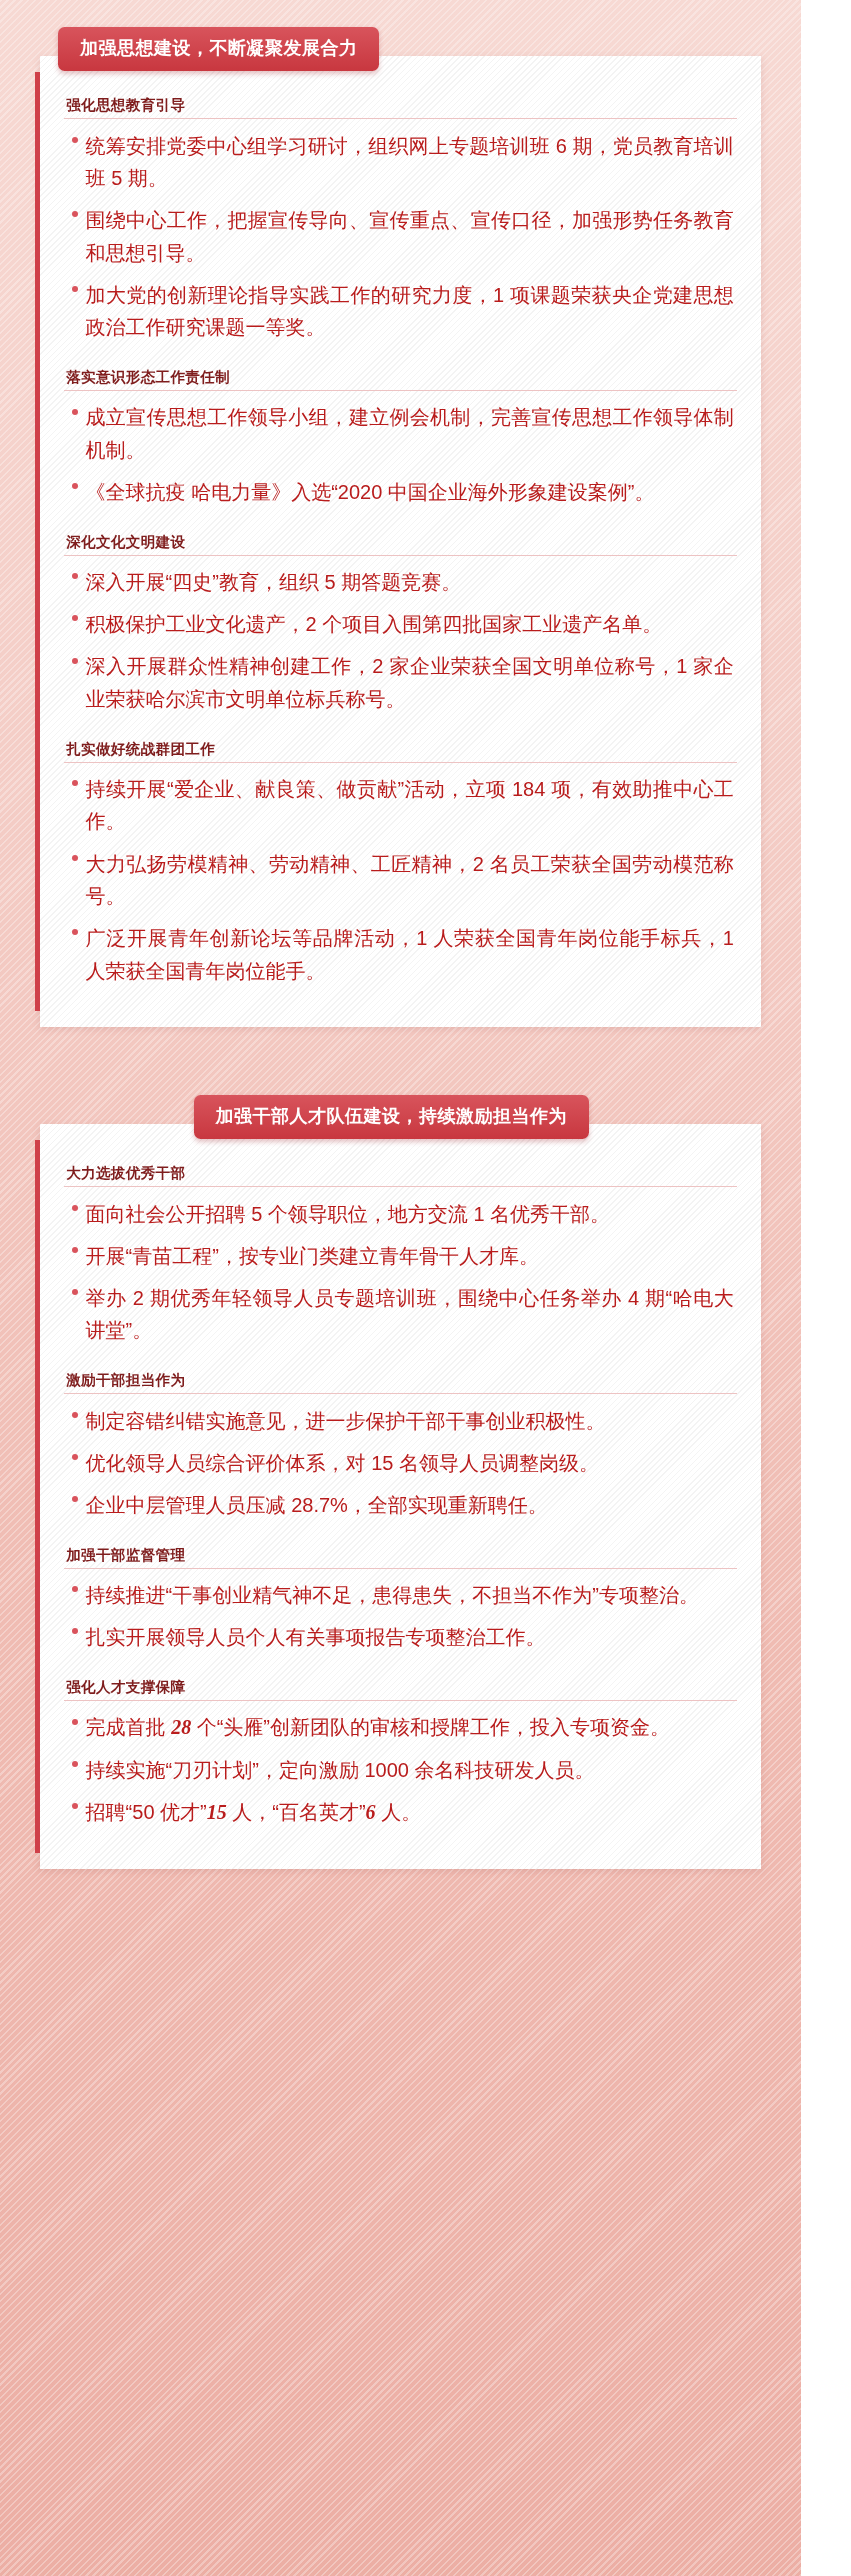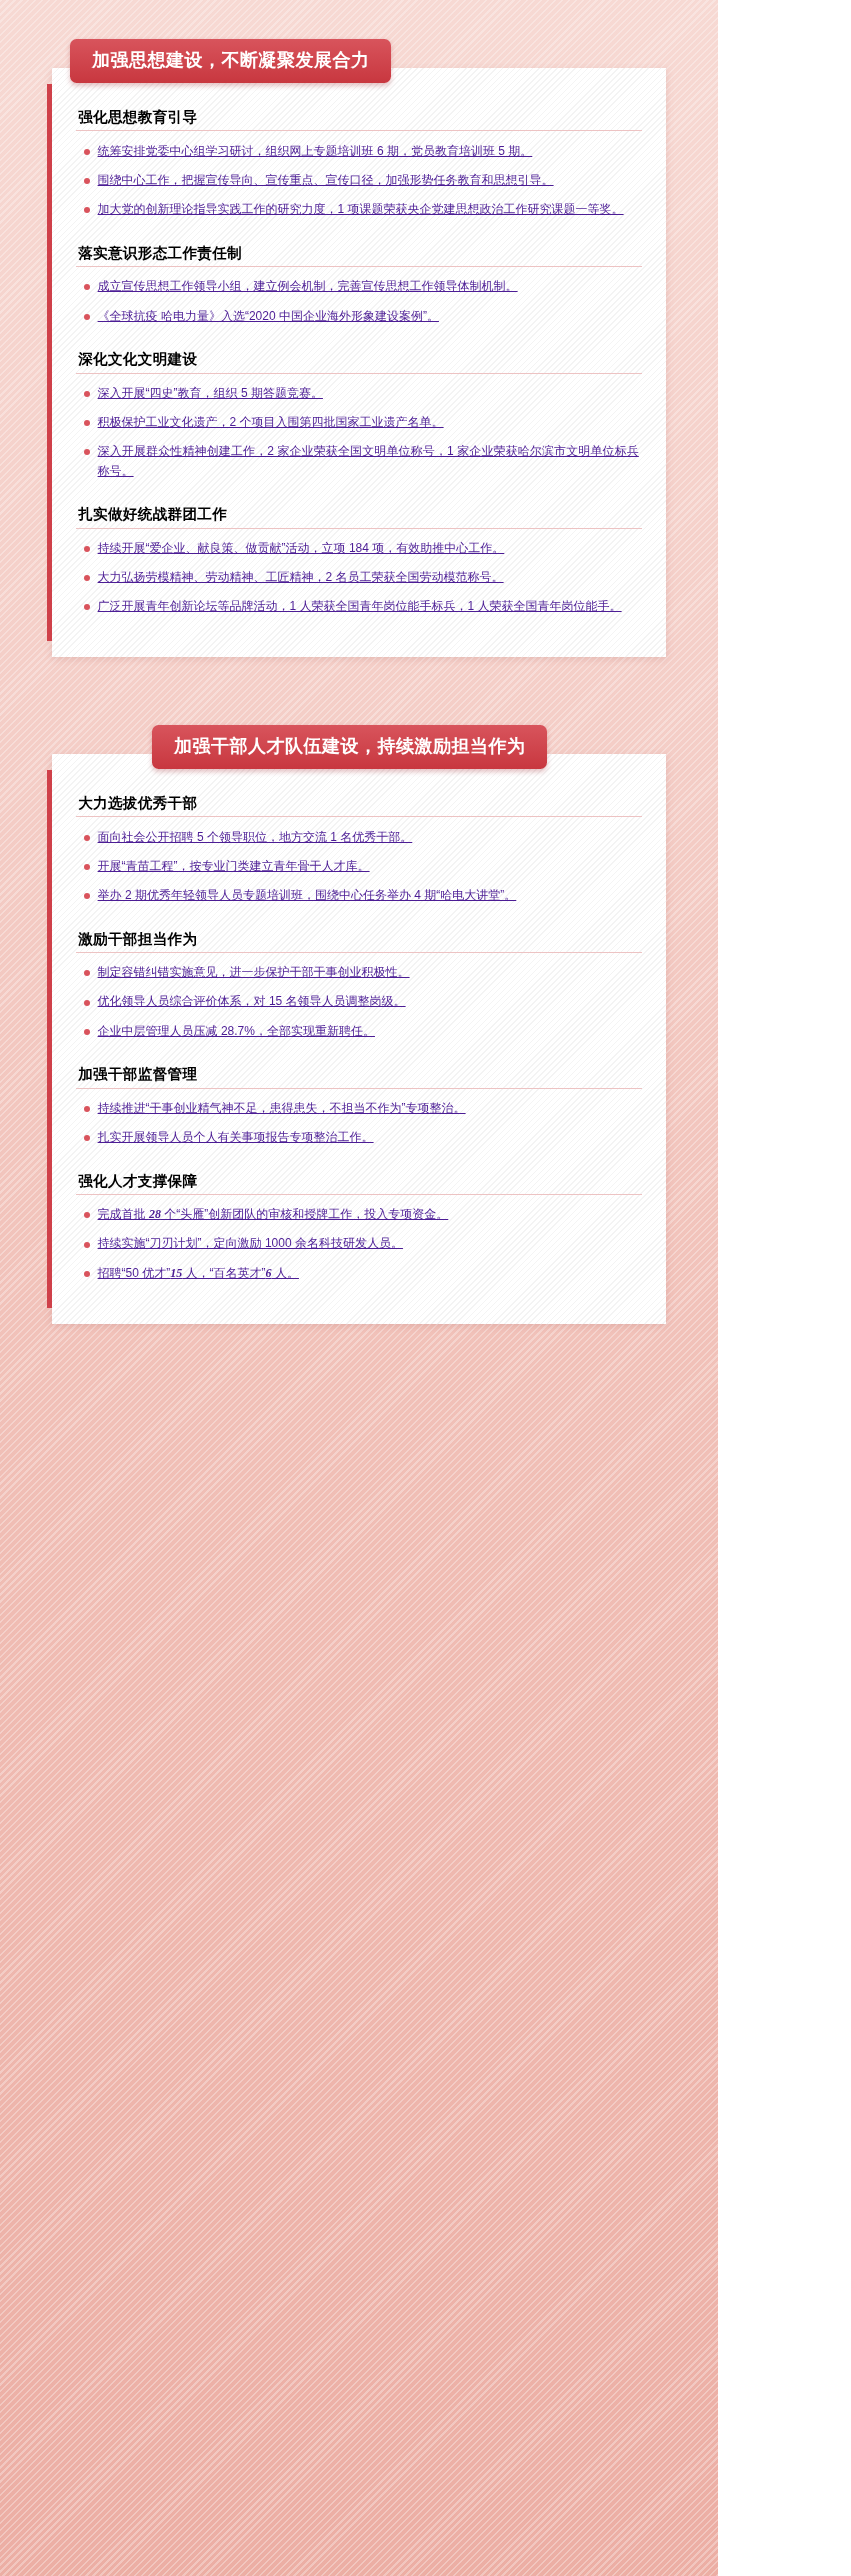--- a/index.html
+++ b/index.html
@@ -6,24 +6,24 @@
     margin: 0;
     padding: 0;
   }
   body {
     width: 851px;
     background: #ffffff;
     font-family: "Liberation Sans", sans-serif;
   }
   .page {
     position: relative;
-    width: 718px;
+    width: 801px;
     min-height: 2576px;
     background: linear-gradient(180deg, #f7d9d3 0%, #f4cdc6 30%, #f0bdb4 60%, #ecaea4 100%);
-    padding: 16px;
+    padding: 4px;
     box-sizing: border-box;
     overflow: hidden;
   }
   
   .page::before {
     content: "";
     position: absolute;
     inset: 0;
     background-image: repeating-linear-gradient(
       135deg,
@@ -101,44 +101,43 @@
     );
     pointer-events: none;
     z-index: 0;
   }
   .card-inner {
     position: relative;
     z-index: 1;
   }
 
   .sub-head {
-    color: #000000;
+    color: #7f1d1d;
     font-size: 14.6px;
     font-weight: bold;
     letter-spacing: 0.3px;
     padding: 5.4px 0 3.2px 2.2px;
     border-bottom: 1.1px solid #edc3c3;
     margin-bottom: 5.4px;
   }
   .sub-block {
     margin-bottom: 14px;
   }
   ul.bullets {
     list-style: none;
     margin: 0;
     padding: 0;
   }
   ul.bullets li {
     position: relative;
     padding: 4.9px 3.2px 4.9px 21.6px;
-    font-size: 12px;
+    font-size: 20px;
     line-height: 1.62;
-    color: #4c1d95;
+    color: #b91c1c;
     text-align: justify;
-    text-decoration: underline;
   }
   ul.bullets li::before {
     content: "";
     position: absolute;
     left: 7.6px;
     top: 12px;
     width: 6px;
     height: 6px;
     border-radius: 50%;
     background: #d9535c;

